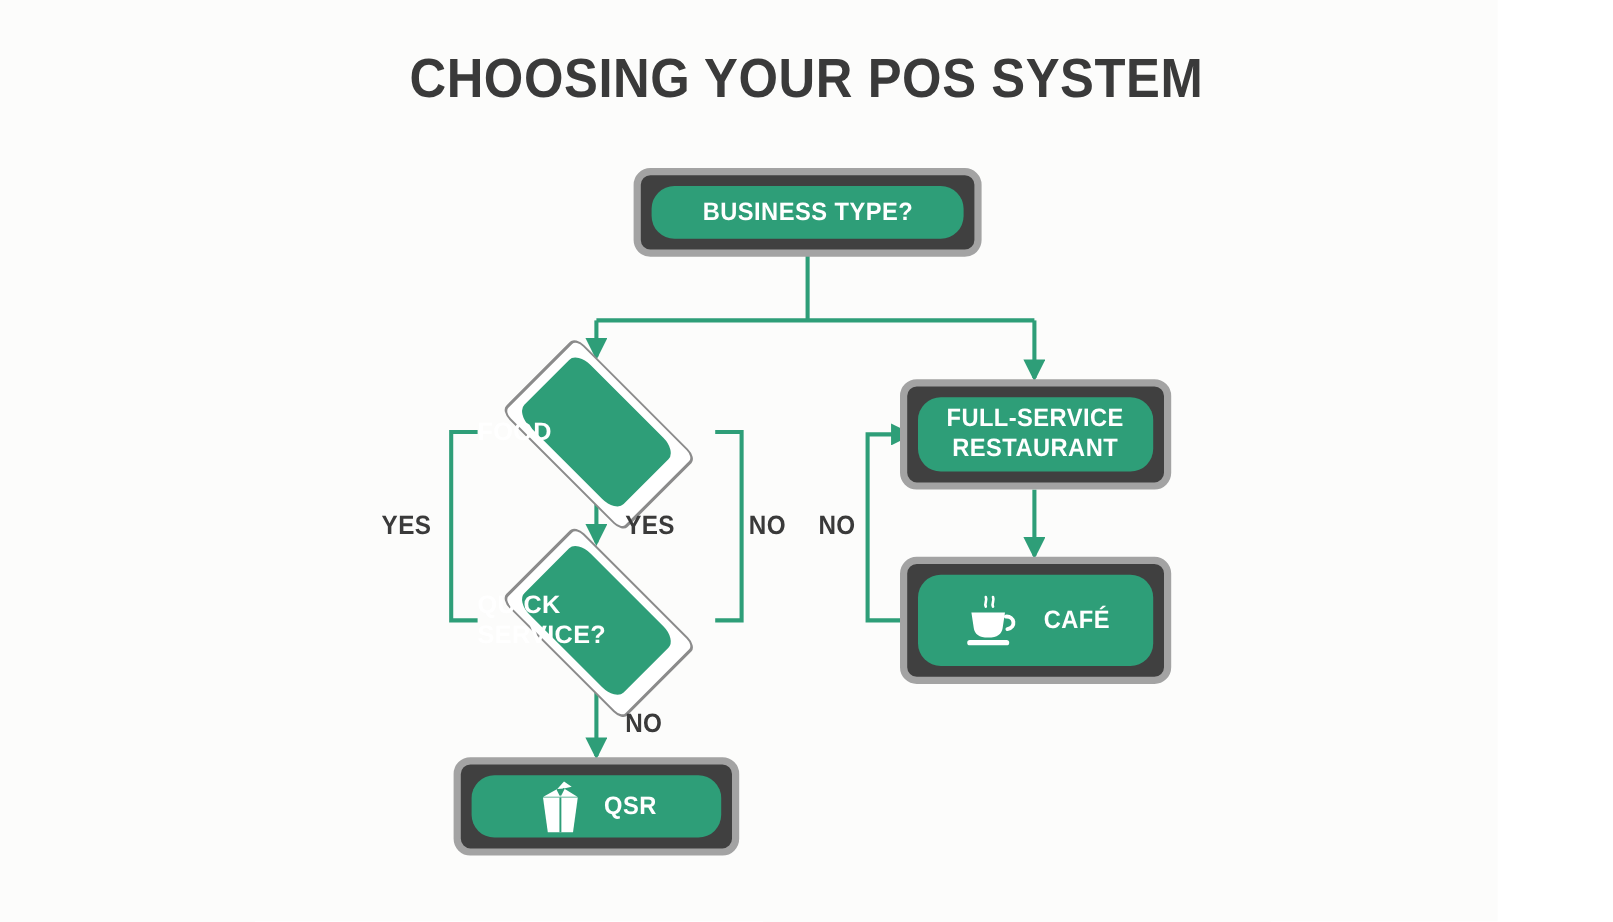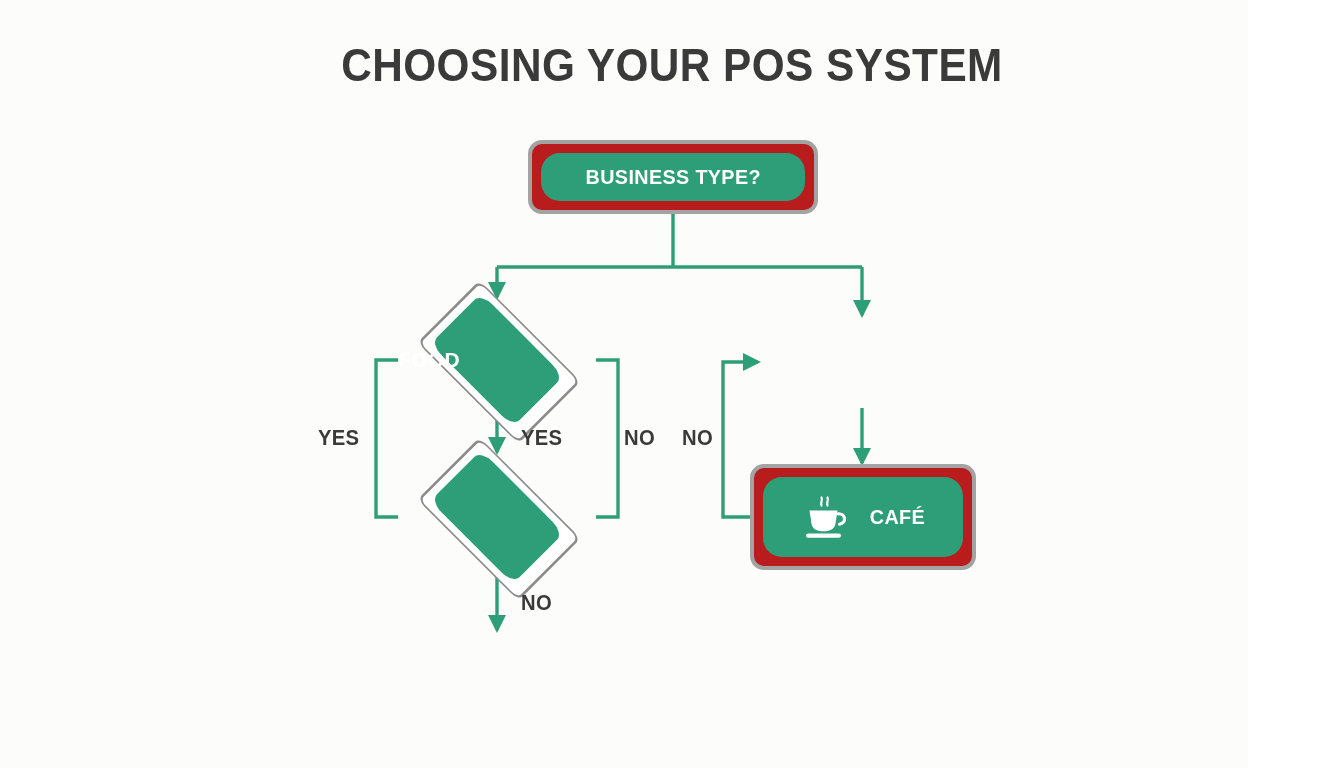--- a/index.html
+++ b/index.html
@@ -47,23 +47,23 @@
   }
 
   
   .node {
     position: absolute;
     box-sizing: border-box;
   }
 
   
   .rect-node {
-    border: 4px solid #a3a3a3;
+    border: 6px solid #a3a3a3;
     border-radius: 14px;
-    background: #b91c1c;
+    background: #404040;
     padding: 9px;
   }
   .rect-node .fill {
     width: 100%;
     height: 100%;
     box-sizing: border-box;
     background: #2e9e78;
     border-radius: 19px;
     display: flex;
     align-items: center;
@@ -184,23 +184,51 @@
     <div class="label">
       <div>FOOD</div>
     </div>
   </div>
 
   <div class="node diamond-node" style="left:398px; top:454px; width:198px; height:126px;">
     <div class="dia-outer" style="width:106px; height:106px; margin-left:-53px; margin-top:-53px;
                 transform: rotate(45deg) scale(1.30, 0.80);"></div>
     <div class="dia-inner" style="width:90px; height:90px; margin-left:-45px; margin-top:-45px;
                 transform: rotate(45deg) scale(1.30, 0.80);"></div>
-  </div>
-
-
+    <div class="label">
+      <div>QUICK</div>
+      <div>SERVICE?</div>
+    </div>
+  </div>
+
+  <div class="node rect-node" style="left:378px; top:631px; width:238px; height:82px;">
+    <div class="fill">
+      <svg class="icon" width="42" height="46" viewBox="0 0 42 46" xmlns="http://www.w3.org/2000/svg">
+
+        <path d="M6.5 15.5 L35.5 15.5 L31.5 44.5 L10.5 44.5 Z" fill="#ffffff"></path>
+        <path d="M21 15.5 L21 44.5" stroke="#2e9e78" stroke-width="1.6" fill="none"></path>
+
+        <path d="M6.8 15.0 L18.4 8.6 L21 13.8 L21 15.0 Z" fill="#ffffff"></path>
+        <path d="M35.2 15.0 L24.0 8.0 L21 13.8 L21 15.0 Z" fill="#ffffff"></path>
+        <path d="M18.4 8.6 L24.0 2.2 L30.4 6.6 L24.0 8.0 Z" fill="#ffffff"></path>
+        <path d="M21 13.8 L24.0 8.0" stroke="#2e9e78" stroke-width="1.4" fill="none"></path>
+        <path d="M18.4 8.6 L21 13.8" stroke="#2e9e78" stroke-width="1.4" fill="none"></path>
+      </svg>
+      <span class="label">QSR</span>
+    </div>
+  </div>
+
+  <div class="node rect-node" style="left:750px; top:316px; width:226px; height:92px;">
+    <div class="fill">
+      <span class="label">
+        <div>FULL-SERVICE</div>
+        <div>RESTAURANT</div>
+      </span>
+    </div>
+  </div>
 
   <div class="node rect-node" style="left:750px; top:464px; width:226px; height:106px;">
     <div class="fill">
       <svg class="icon" width="54" height="48" viewBox="0 0 54 48" xmlns="http://www.w3.org/2000/svg">
 
         <path d="M21.5 12.5 C20 9.5 23 8 21.5 4.5" stroke="#ffffff" stroke-width="2.2" fill="none" stroke-linecap="round"></path>
         <path d="M27.5 12.5 C26 9.5 29 8 27.5 4.5" stroke="#ffffff" stroke-width="2.2" fill="none" stroke-linecap="round"></path>
 
         <path d="M9.5 17.5 L37.5 17.5 L35.5 30.5 C34.8 35.2 31.2 38.3 23.5 38.3
                  C15.8 38.3 12.2 35.2 11.5 30.5 Z" fill="#ffffff"></path>

